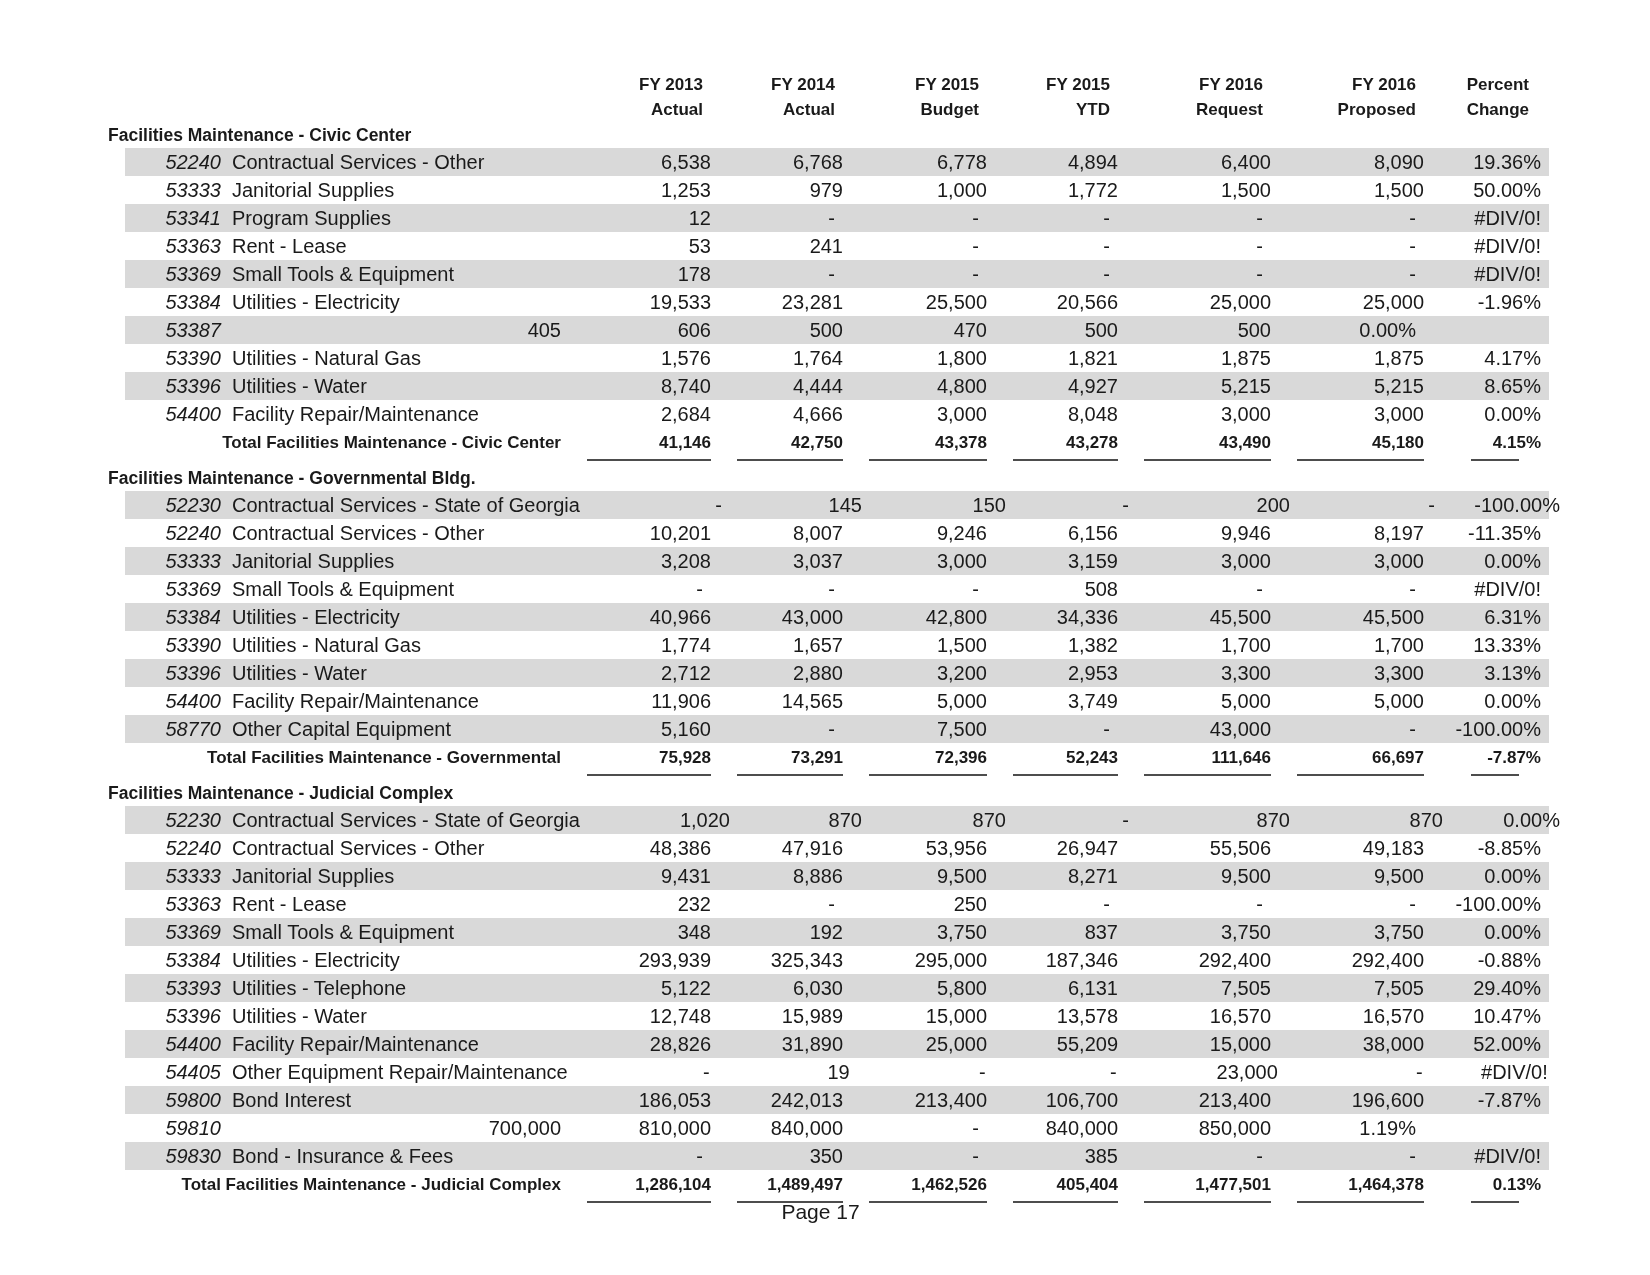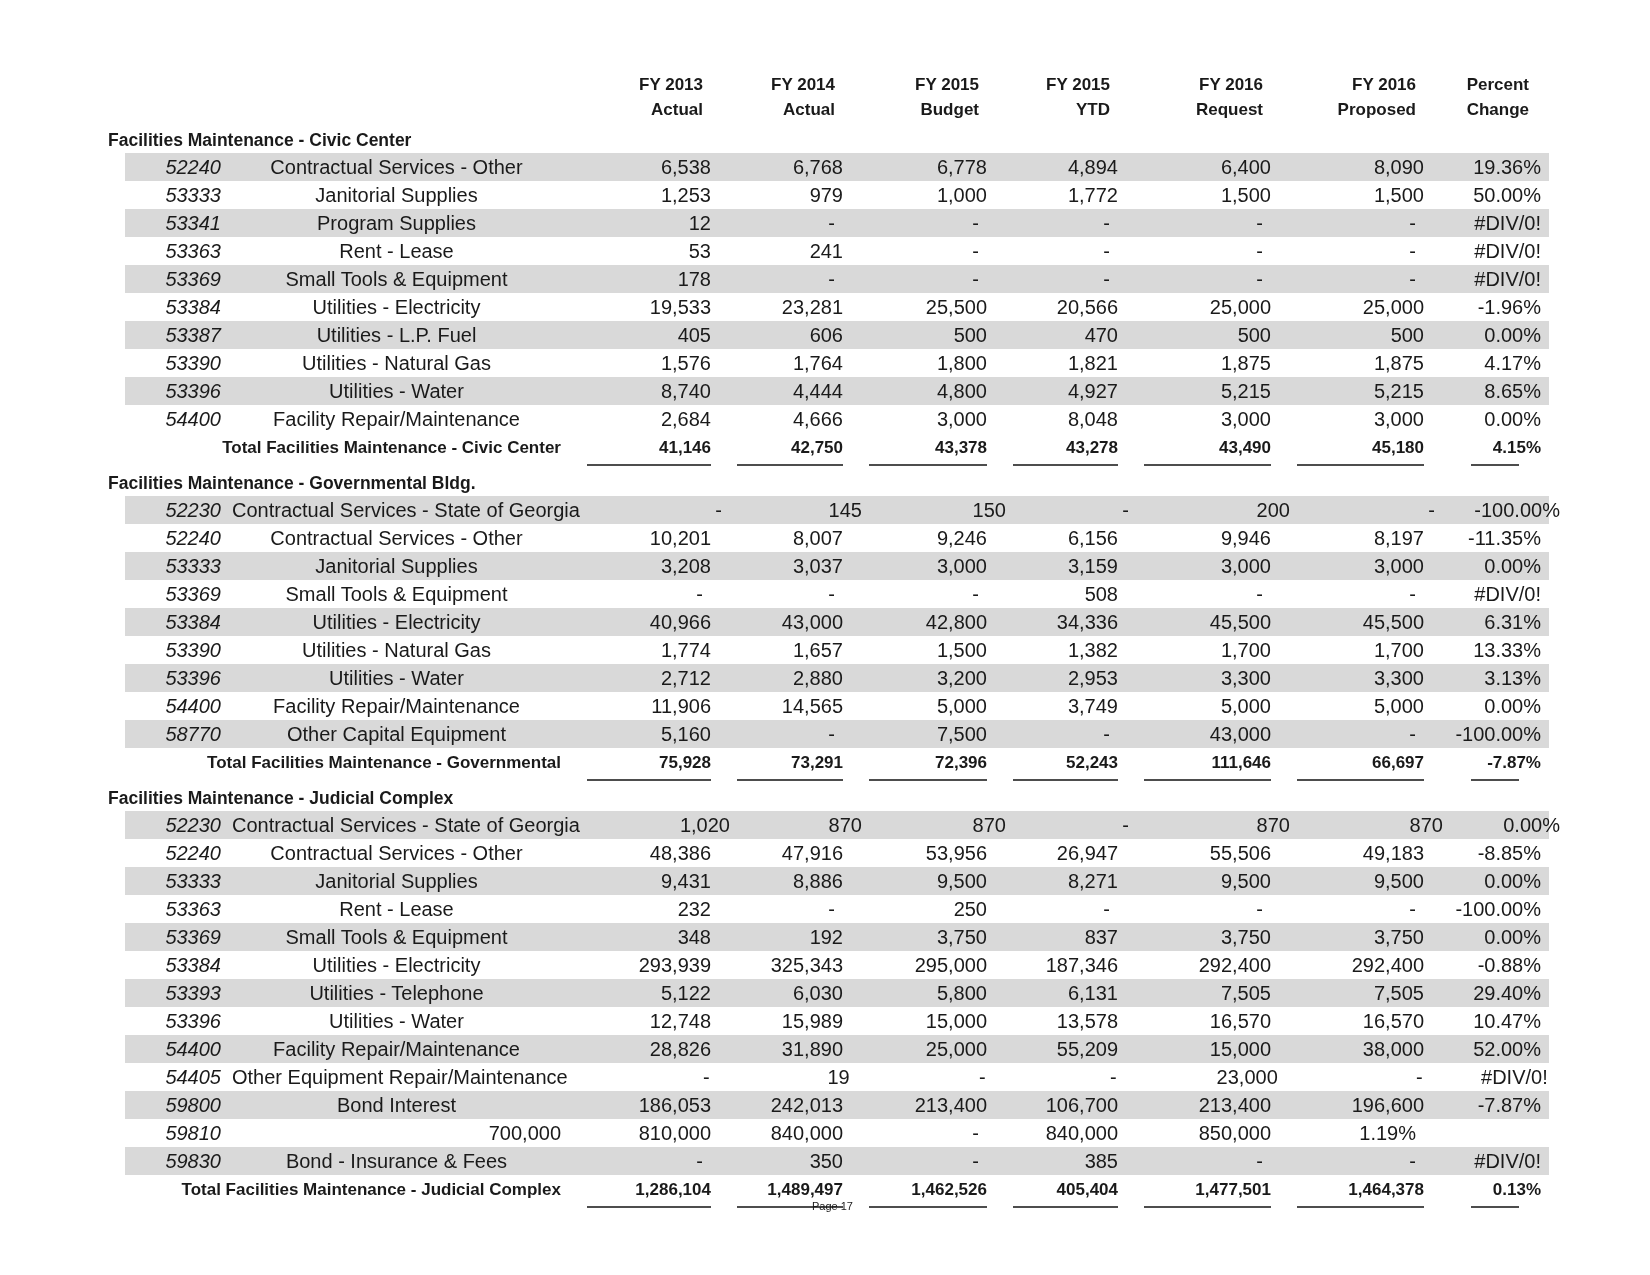--- a/index.html
+++ b/index.html
@@ -32,37 +32,36 @@
     line-height: 25px;
     padding-right: 8px;
     white-space: nowrap;
   }
   .col-head.pct-head { padding-right: 20px; }
   
   .section-title {
     font-weight: bold;
     font-size: 17.5px;
     line-height: 26px;
-    margin-top: 5px;
   }
   
   .data-row {
     font-size: 20px;
     line-height: 28px;
     height: 28px;
     margin-left: 17px;
   }
   .data-row.striped { background: #d9d9d9; }
   .cell-code {
     font-style: italic;
     text-align: right;
     padding-right: 8px;
   }
   .cell-label {
-    text-align: center;
+    text-align: left;
     padding-left: 3px;
     white-space: nowrap;
   }
   .cell-num {
     text-align: right;
     white-space: nowrap;
   }
   .cell-num.dash { padding-right: 8px; }
   .cell-pct {
     text-align: right;
@@ -106,25 +105,25 @@
     content: "";
     position: absolute;
     right: 30px;
     width: 48px;
     bottom: -3px;
     height: 2px;
     background: #4d4d4d;
   }
   .footer {
     position: absolute;
-    left: 112px;
+    left: 100px;
     width: 1441px;
     top: 1200px;
     text-align: center;
-    font-size: 11px;
+    font-size: 21px;
   }
 </style>
 </head>
 <body>
 
 <div class="sheet" id="budget-table">
     <div class="grid-row header-row">
       <div></div>
       <div></div>
       <div class="col-head">
@@ -218,21 +217,20 @@
       <div class="cell-num">19,533</div>
       <div class="cell-num">23,281</div>
       <div class="cell-num">25,500</div>
       <div class="cell-num">20,566</div>
       <div class="cell-num">25,000</div>
       <div class="cell-num">25,000</div>
       <div class="cell-pct">-1.96%</div>
     </div>
     <div class="grid-row data-row striped">
       <div class="cell-code">53387</div>
-      <div class="cell-label">Utilities - L.P. Fuel</div>
       <div class="cell-num">405</div>
       <div class="cell-num">606</div>
       <div class="cell-num">500</div>
       <div class="cell-num">470</div>
       <div class="cell-num">500</div>
       <div class="cell-num">500</div>
       <div class="cell-pct">0.00%</div>
     </div>
     <div class="grid-row data-row">
       <div class="cell-code">53390</div>

